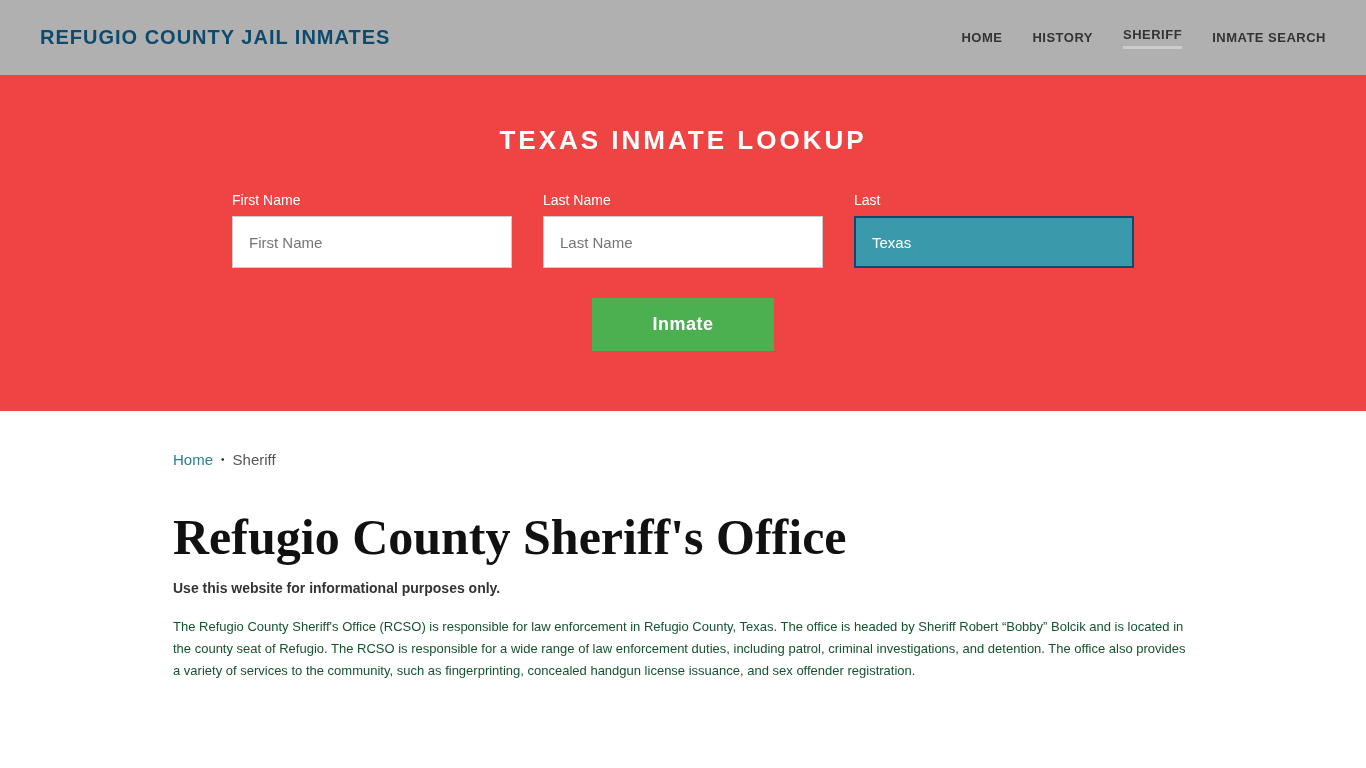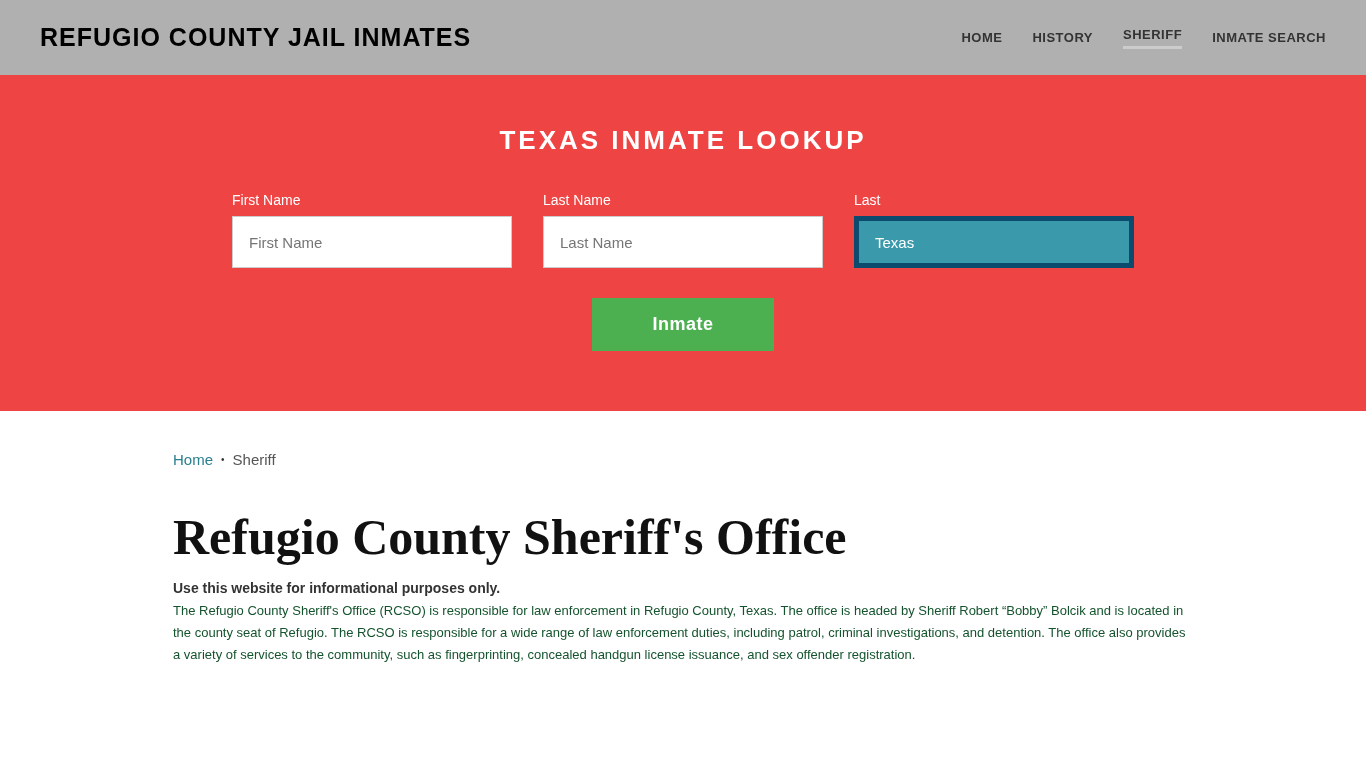--- a/index.html
+++ b/index.html
@@ -16,23 +16,23 @@
     
     .header {
       background: #b0b0b0;
       padding: 0 40px;
       height: 75px;
       display: flex;
       align-items: center;
       justify-content: space-between;
     }
     .site-title {
-      font-size: 25px;
+      font-size: 20px;
       font-weight: 900;
-      color: #000000;
+      color: #0c4a6e;
       letter-spacing: 1px;
       text-transform: uppercase;
     }
     .nav {
       display: flex;
       gap: 30px;
       align-items: center;
     }
     .nav-item {
       font-size: 13px;
@@ -87,21 +87,21 @@
       padding: 0 16px;
       font-size: 15px;
       color: #555;
       border: 1px solid #ccc;
       background: #fff;
       outline: none;
     }
     .field-input.state-input {
       background: #3a9aab;
       color: #fff;
-      border: 5px solid #0c4a6e;
+      border: 2px solid #0c4a6e;
     }
     .field-input.state-input::placeholder {
       color: #d0eef3;
     }
     .search-btn-wrap {
       text-align: center;
     }
     .search-btn {
       background: #4caf50;
       color: #fff;
@@ -142,21 +142,21 @@
       font-size: 50px;
       font-weight: 700;
       color: #111;
       margin-bottom: 14px;
       font-family: Georgia, serif;
     }
     .disclaimer {
       font-size: 14px;
       font-weight: 700;
       color: #333;
-      margin-bottom: 4px;
+      margin-bottom: 20px;
     }
     .description {
       font-size: 13px;
       font-weight: 400;
       color: #14532d;
       line-height: 1.7;
     }
   </style>
 </head>
 <body>

